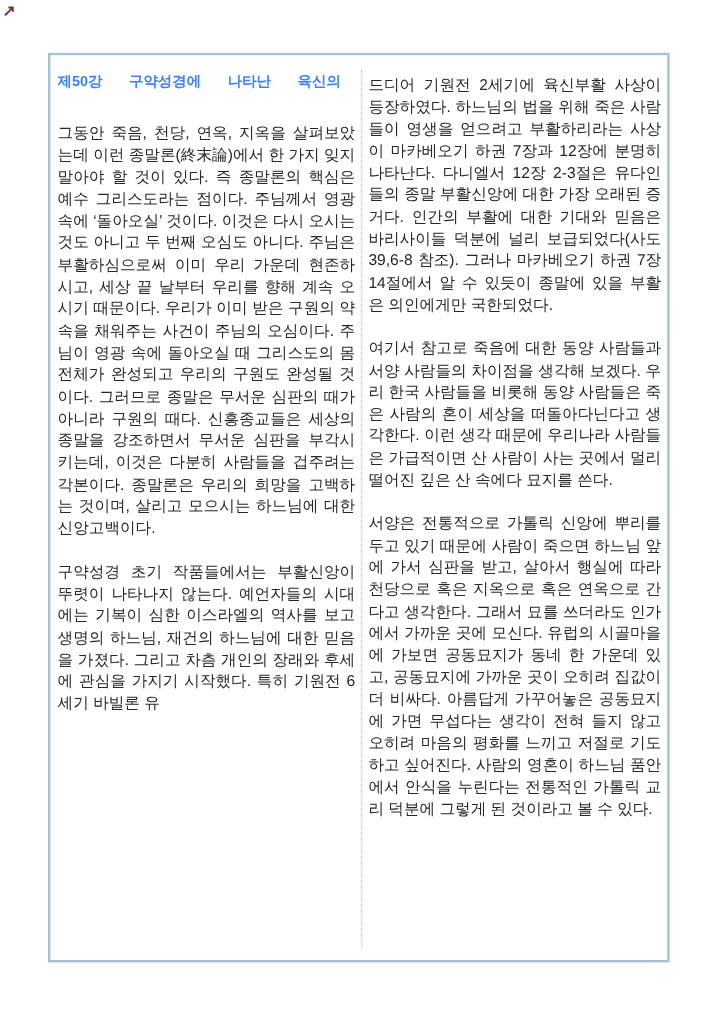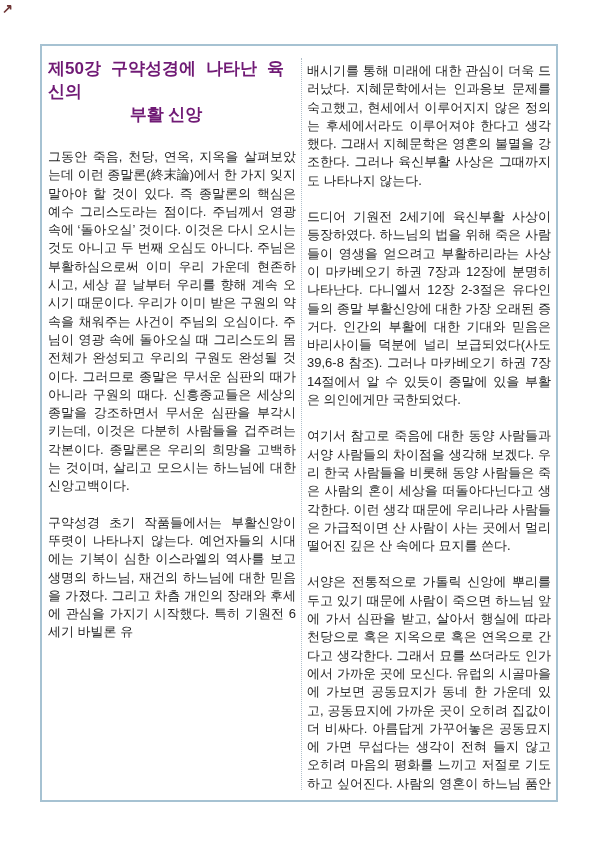--- a/index.html
+++ b/index.html
@@ -41,23 +41,23 @@
   .col.left  { width: 248px; }
   .col.right { flex: 1; padding-top: 5px; }
   .divider {
     width: 0;
     border-left: 1px dotted #aebdc7;
     margin: 1px 5px 4px 5px;
   }
   .doc-title {
     margin: 0 12px 22px 0;
     padding: 0;
-    font-size: 17px;
+    font-size: 12px;
     font-weight: bold;
-    color: #701a75;
+    color: #3b82f6;
     line-height: 23px;
   }
   .doc-title .t1 {
     display: block;
     text-align: justify;
     text-align-last: justify;
   }
   .doc-title .t2 {
     display: block;
     text-align: center;
@@ -78,29 +78,27 @@
 
 <div class="page">
 
   <span class="corner-mark">↗</span>
 
   <div class="border-box">
 
     <div class="col left">
       <h1 class="doc-title">
         <span class="t1">제50강 구약성경에 나타난 육신의</span>
-        <span class="t2">부활 신앙</span>
       </h1>
       <p>그동안 죽음, 천당, 연옥, 지옥을 살펴보았는데 이런 종말론(終末論)에서 한 가지 잊지 말아야 할 것이 있다. 즉 종말론의 핵심은 예수 그리스도라는 점이다. 주님께서 영광 속에 ‘돌아오실’ 것이다. 이것은 다시 오시는 것도 아니고 두 번째 오심도 아니다. 주님은 부활하심으로써 이미 우리 가운데 현존하시고, 세상 끝 날부터 우리를 향해 계속 오시기 때문이다. 우리가 이미 받은 구원의 약속을 채워주는 사건이 주님의 오심이다. 주님이 영광 속에 돌아오실 때 그리스도의 몸 전체가 완성되고 우리의 구원도 완성될 것이다. 그러므로 종말은 무서운 심판의 때가 아니라 구원의 때다. 신흥종교들은 세상의 종말을 강조하면서 무서운 심판을 부각시키는데, 이것은 다분히 사람들을 겁주려는 각본이다. 종말론은 우리의 희망을 고백하는 것이며, 살리고 모으시는 하느님에 대한 신앙고백이다.</p>
       <p>구약성경 초기 작품들에서는 부활신앙이 뚜렷이 나타나지 않는다. 예언자들의 시대에는 기복이 심한 이스라엘의 역사를 보고 생명의 하느님, 재건의 하느님에 대한 믿음을 가졌다. 그리고 차츰 개인의 장래와 후세에 관심을 가지기 시작했다. 특히 기원전 6세기 바빌론 유</p>
     </div>
 
     <div class="divider"></div>
 
     <div class="col right">
-      <p>배시기를 통해 미래에 대한 관심이 더욱 드러났다. 지혜문학에서는 인과응보 문제를 숙고했고, 현세에서 이루어지지 않은 정의는 후세에서라도 이루어져야 한다고 생각했다. 그래서 지혜문학은 영혼의 불멸을 강조한다. 그러나 육신부활 사상은 그때까지도 나타나지 않는다.</p>
       <p>드디어 기원전 2세기에 육신부활 사상이 등장하였다. 하느님의 법을 위해 죽은 사람들이 영생을 얻으려고 부활하리라는 사상이 마카베오기 하권 7장과 12장에 분명히 나타난다. 다니엘서 12장 2-3절은 유다인들의 종말 부활신앙에 대한 가장 오래된 증거다. 인간의 부활에 대한 기대와 믿음은 바리사이들 덕분에 널리 보급되었다(사도 39,6-8 참조). 그러나 마카베오기 하권 7장 14절에서 알 수 있듯이 종말에 있을 부활은 의인에게만 국한되었다.</p>
       <p>여기서 참고로 죽음에 대한 동양 사람들과 서양 사람들의 차이점을 생각해 보겠다. 우리 한국 사람들을 비롯해 동양 사람들은 죽은 사람의 혼이 세상을 떠돌아다닌다고 생각한다. 이런 생각 때문에 우리나라 사람들은 가급적이면 산 사람이 사는 곳에서 멀리 떨어진 깊은 산 속에다 묘지를 쓴다.</p>
       <p>서양은 전통적으로 가톨릭 신앙에 뿌리를 두고 있기 때문에 사람이 죽으면 하느님 앞에 가서 심판을 받고, 살아서 행실에 따라 천당으로 혹은 지옥으로 혹은 연옥으로 간다고 생각한다. 그래서 묘를 쓰더라도 인가에서 가까운 곳에 모신다. 유럽의 시골마을에 가보면 공동묘지가 동네 한 가운데 있고, 공동묘지에 가까운 곳이 오히려 집값이 더 비싸다. 아름답게 가꾸어놓은 공동묘지에 가면 무섭다는 생각이 전혀 들지 않고 오히려 마음의 평화를 느끼고 저절로 기도하고 싶어진다. 사람의 영혼이 하느님 품안에서 안식을 누린다는 전통적인 가톨릭 교리 덕분에 그렇게 된 것이라고 볼 수 있다.</p>
     </div>
 
   </div>
 </div>
 
 </body></html>

